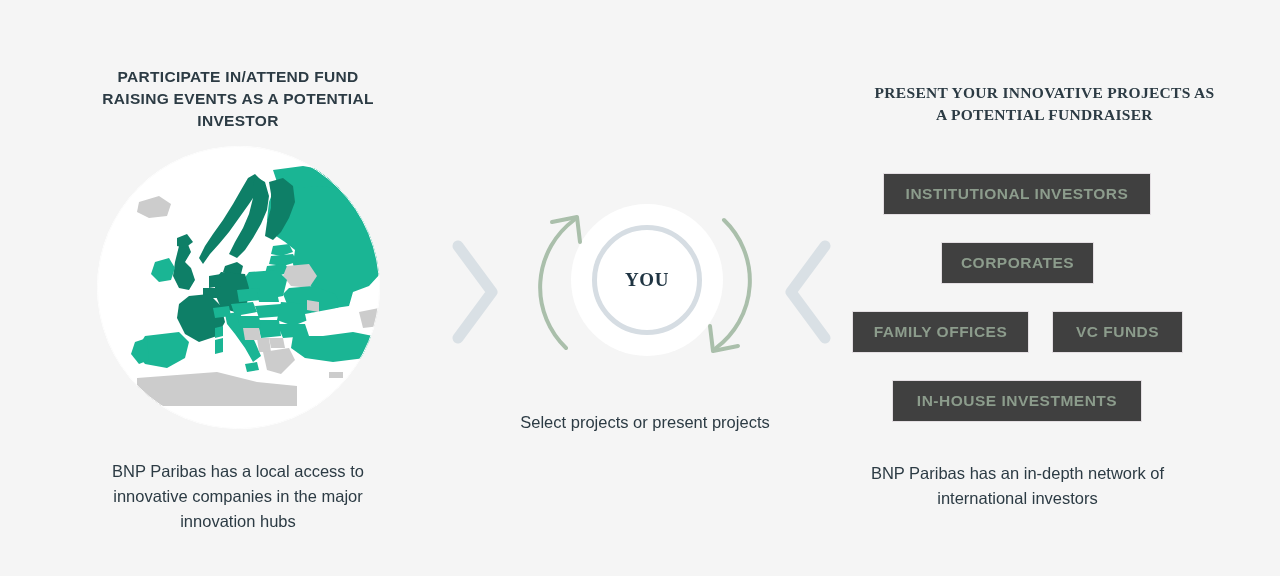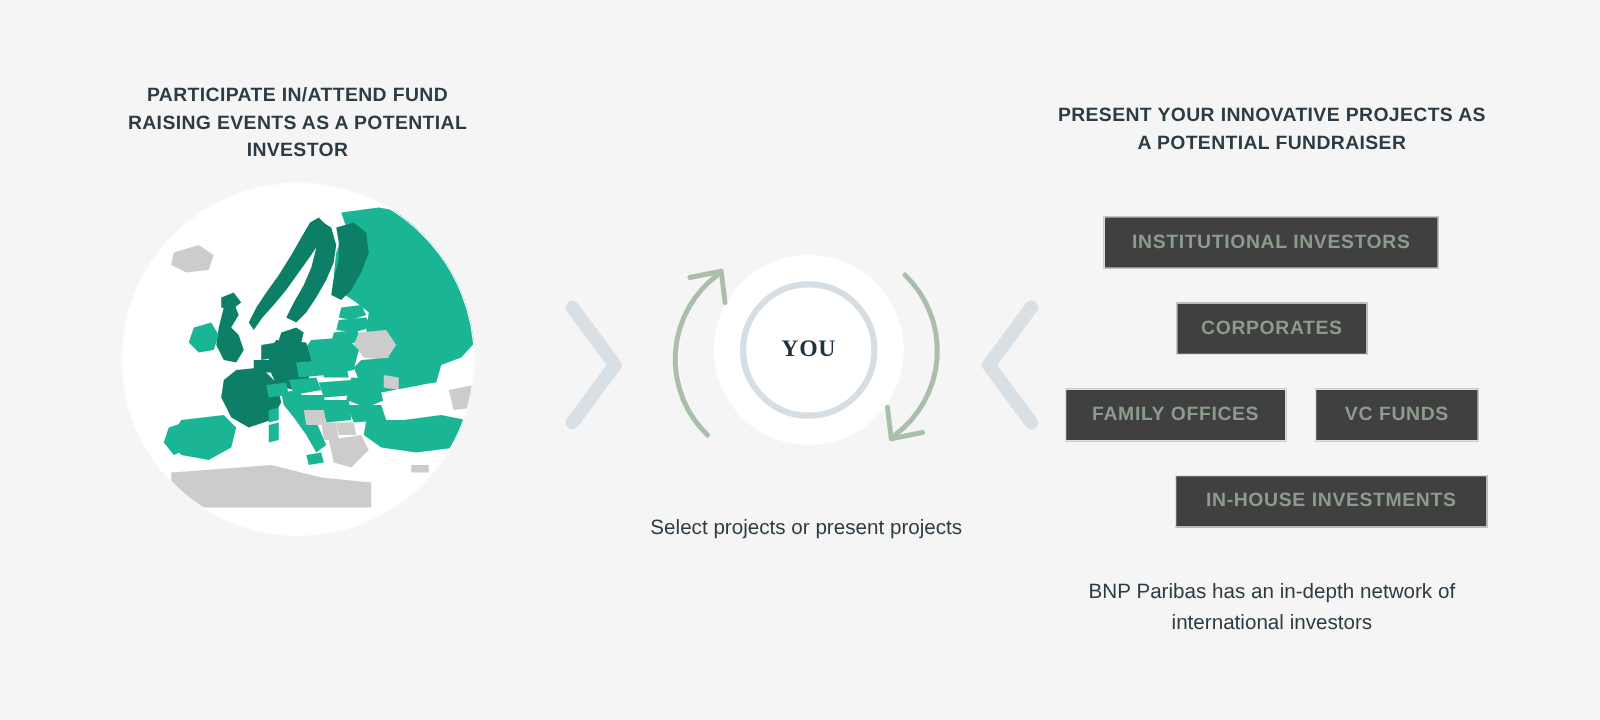--- a/index.html
+++ b/index.html
@@ -22,21 +22,21 @@
     position: absolute;
     text-align: center;
     font-weight: bold;
     color: #2c3b44;
     font-size: 15.5px;
     line-height: 22px;
     letter-spacing: 0.3px;
     text-transform: uppercase;
   }
   #title-left  { left: 88px;  top: 66px;  width: 300px; }
-  #title-right { left: 845px; top: 82px;  width: 345px; }
+  #title-right { left: 872px; top: 82px;  width: 345px; font-family: Liberation Serif, serif; }
 
   
   .col-caption {
     position: absolute;
     text-align: center;
     color: #2c3b44;
     font-size: 16.5px;
     line-height: 25px;
   }
   #caption-left   { left: 88px;  top: 459px; width: 300px; }
@@ -211,20 +211,21 @@
 
         <path fill="#cccccc" d="M232,226 L246,226 L246,232 L232,232 Z"></path>
 
         <path fill="#cccccc" d="M40,232 L120,226 L160,236 L200,240 L200,260 L40,260 Z"></path>
 
         <circle cx="141.5" cy="141.5" r="141" fill="none" stroke="#fbfbfb" stroke-width="1"></circle>
       </g>
     </svg>
   </div>
 
+  <div class="col-caption" id="caption-left">BNP Paribas has a local access to innovative companies in the major innovation hubs</div>
 
   <svg class="chevron" id="chev-left" viewBox="0 0 46 104">
     <polyline points="6,6 40,52 6,98" fill="none" stroke="#d9e0e5" stroke-width="11" stroke-linecap="round" stroke-linejoin="round"></polyline>
   </svg>
 
   <div class="wheel">
     <div class="wheel-disc"></div>
     <div class="wheel-ring"></div>
     <svg class="wheel-arrows" viewBox="0 0 230 207">
 
@@ -246,17 +247,17 @@
   <div class="col-title" id="title-right">PRESENT YOUR INNOVATIVE PROJECTS AS A POTENTIAL FUNDRAISER</div>
 
   <div class="box" style="left:883px; top:173px; width:268px; height:42px;">INSTITUTIONAL INVESTORS</div>
 
   <div class="box" style="left:852px; top:311px; width:177px; height:42px;">FAMILY OFFICES</div>
 
   <div class="box" style="left:941px; top:242px; width:153px; height:42px;">CORPORATES</div>
 
   <div class="box" style="left:1052px; top:311px; width:131px; height:42px;">VC FUNDS</div>
 
-  <div class="box" style="left:940px; top:380px; width:250px; height:42px;">IN-HOUSE INVESTMENTS</div>
+  <div class="box" style="left:892px; top:380px; width:250px; height:42px;">IN-HOUSE INVESTMENTS</div>
 
   <div class="col-caption" id="caption-right">BNP Paribas has an in-depth network of international investors</div>
 
 </div>
 
 </body></html>

